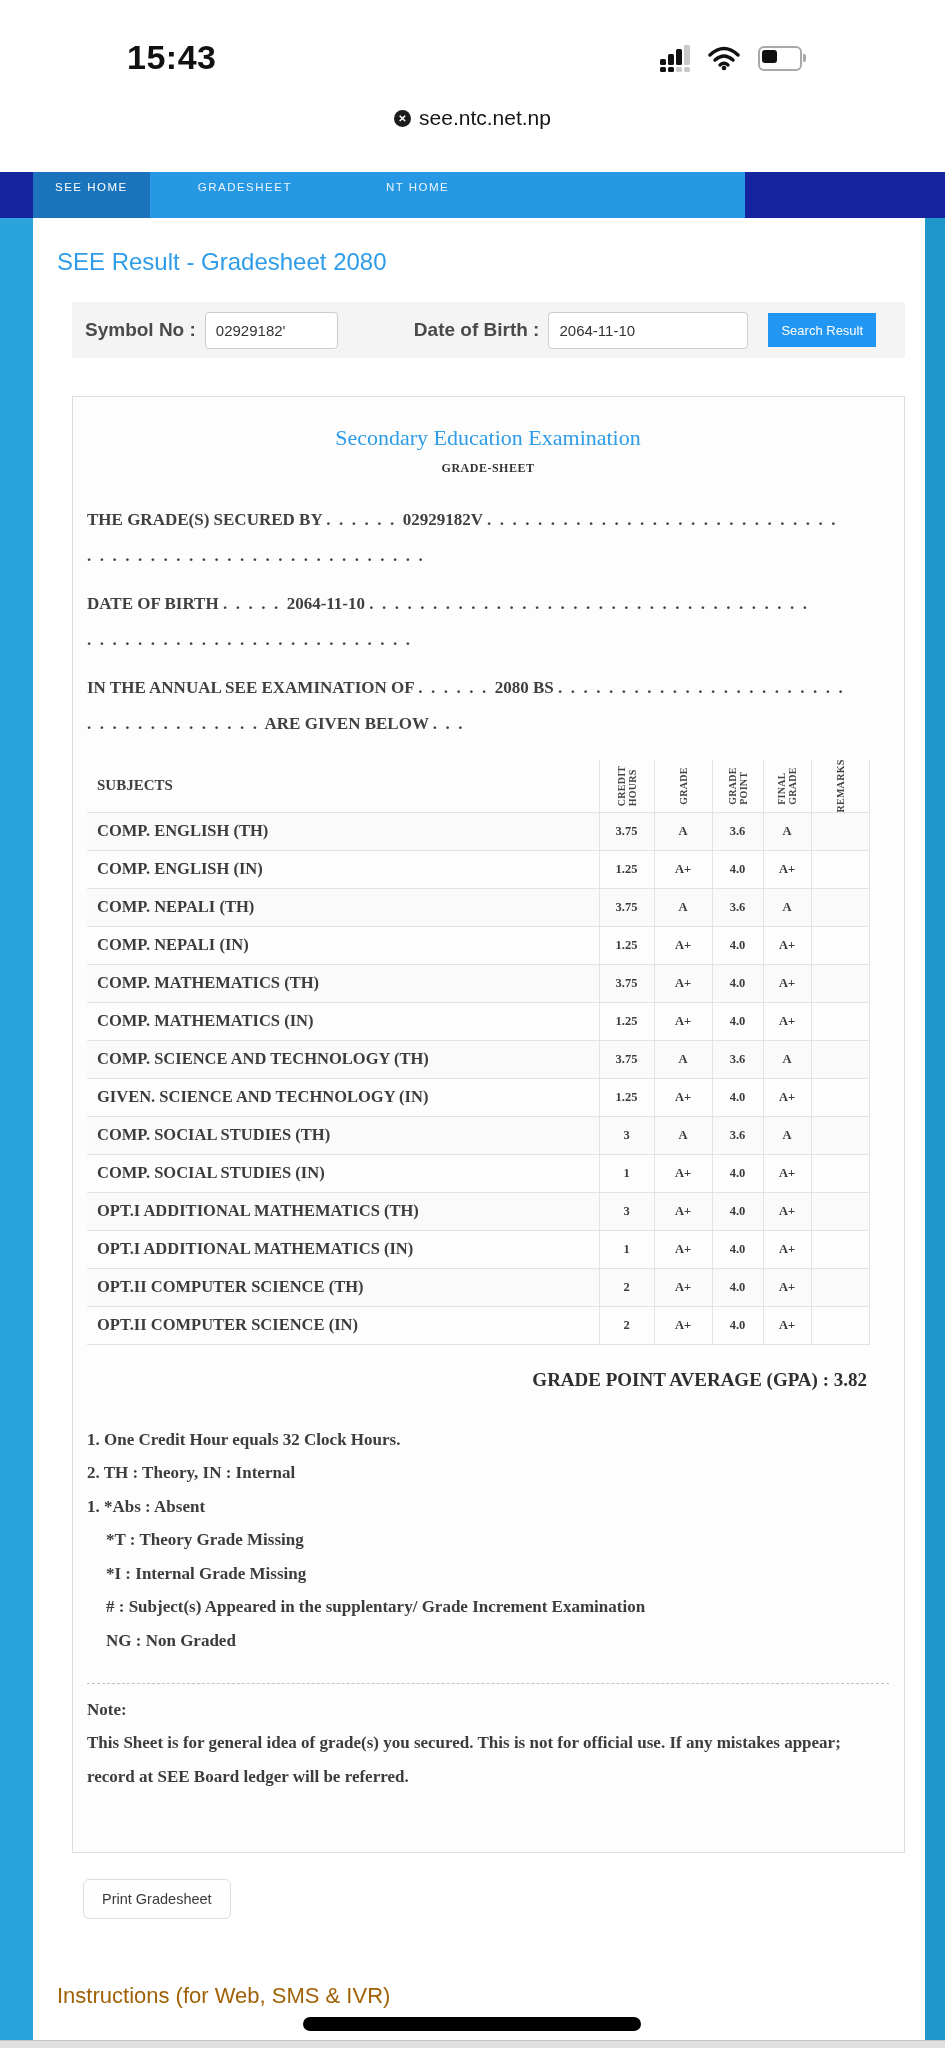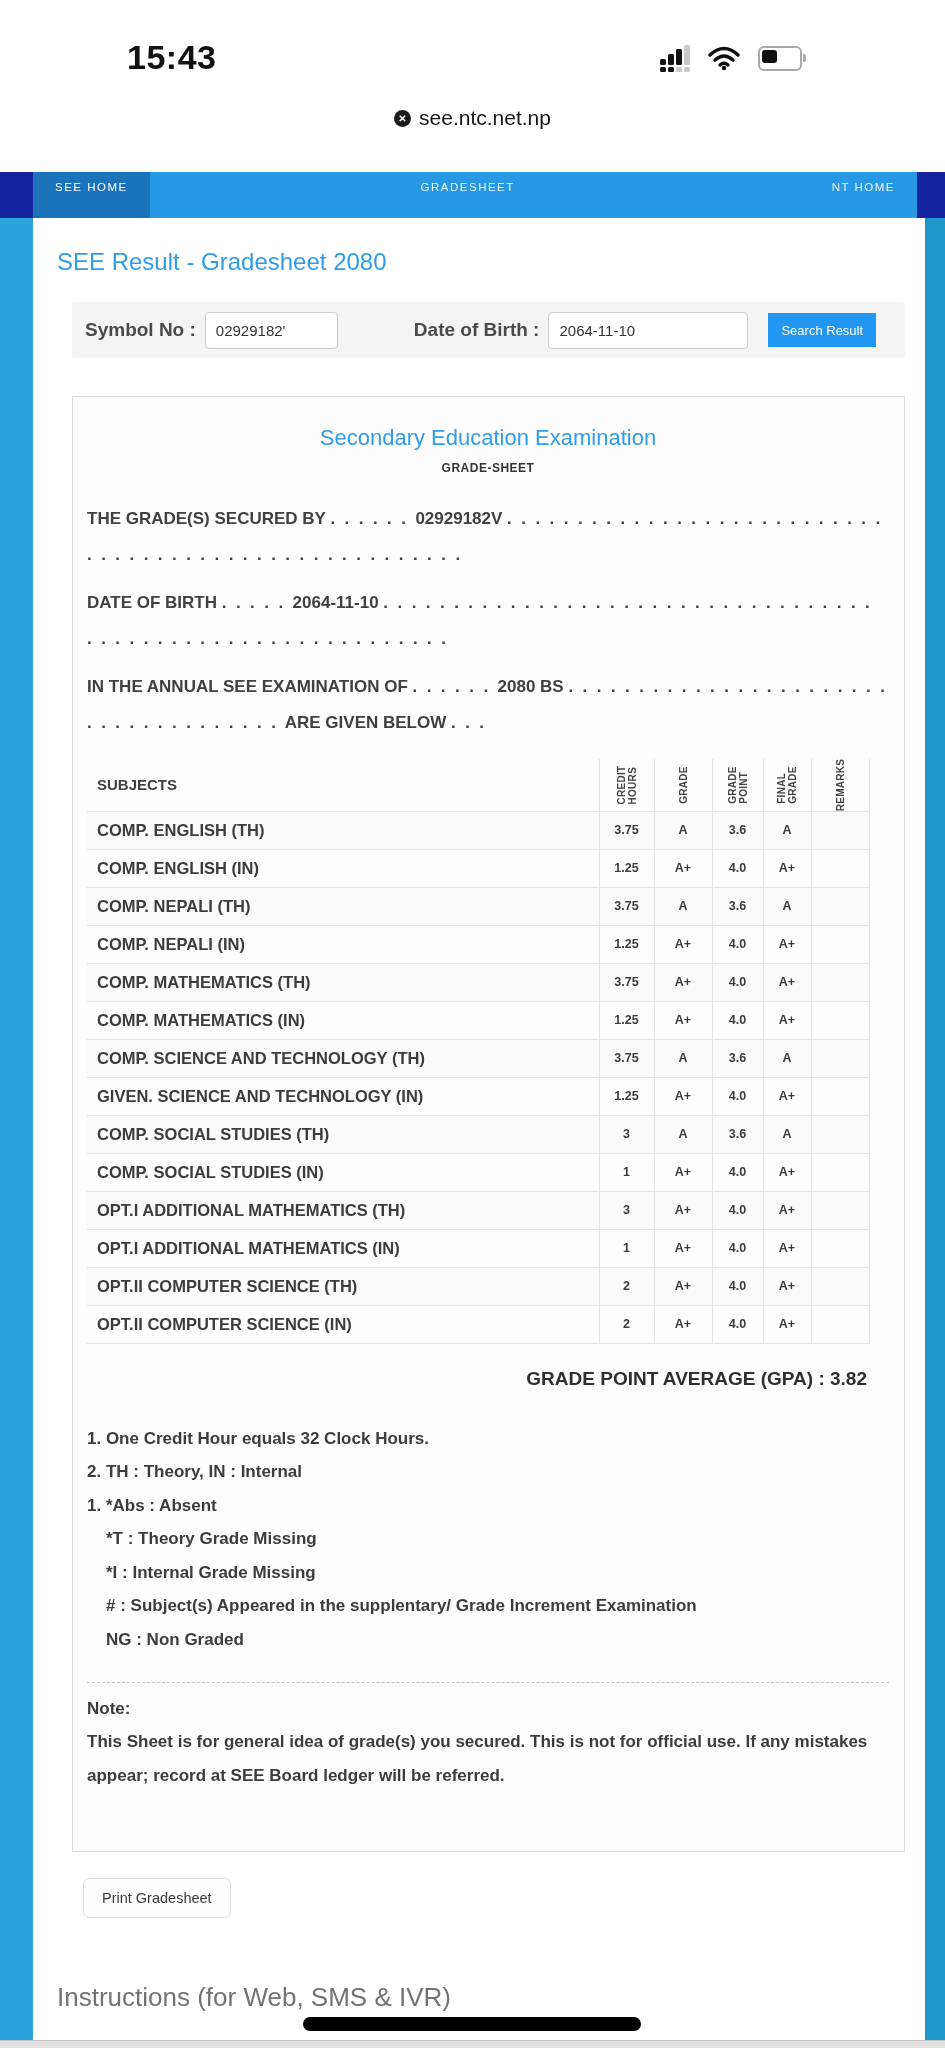--- a/index.html
+++ b/index.html
@@ -21,21 +21,21 @@
   .batt-fill{position:absolute;left:2px;top:2px;width:15px;height:13px;background:#111;border-radius:3px;}
   .batt-nub{position:absolute;right:-6px;top:6px;width:3px;height:8px;background:#a9a9a9;border-radius:0 2px 2px 0;}
 
   
   .urlbar{position:absolute;left:0;top:98px;width:945px;height:40px;display:flex;align-items:center;justify-content:center;gap:8px;cursor:pointer;}
   .x-badge{width:17px;height:17px;border-radius:50%;background:#1c1c1c;color:#fff;font-size:10px;line-height:17px;text-align:center;font-weight:bold;}
   .url-text{font-size:21px;color:#151515;}
 
   
   .nav{position:absolute;left:0;top:172px;width:945px;height:46px;background:#16239f;}
-  .nav-inner{position:absolute;left:33px;top:0;width:884px;height:46px;background:#2698e4;display:flex;justify-content:space-between;}
+  .nav-inner{position:absolute;left:33px;top:0;width:712px;height:46px;background:#2698e4;display:flex;}
   .nav-item{height:100%;box-sizing:border-box;padding:9px 22px 0 22px;font-size:11.5px;letter-spacing:1.5px;color:#eef5ff;cursor:pointer;}
   .nav-item.active{background:#1b74bb;color:#fff;}
   .nav-item.m1{margin-left:26px;}
   .nav-item.m2{margin-left:50px;}
 
   
   .strip-left{position:absolute;left:0;top:218px;width:33px;bottom:7px;background:#2ba4dd;}
   .strip-right{position:absolute;left:925px;top:218px;width:20px;bottom:7px;background:#1f97cb;}
   .bottom-strip{position:absolute;left:0;bottom:0;width:945px;height:7px;background:#e0e0e0;border-top:1px solid #c4c4c4;z-index:40;}
   .home-indicator{position:absolute;left:303px;top:2017px;width:338px;height:14px;border-radius:8px;background:#000;z-index:50;cursor:grab;}
@@ -50,21 +50,21 @@
   .form-input{box-sizing:border-box;height:37px;border:1px solid #ccc;border-radius:4px;background:#fff;
               font-size:15px;color:#333;padding:0 10px;font-family:"Liberation Sans",sans-serif;}
   .in1{width:133px;margin-left:9px;}
   .lbl2{margin-left:76px;}
   .in2{width:200px;margin-left:9px;}
   .search-btn{margin-left:20px;height:34px;padding:0 13px;background:#2196f3;color:#fff;border:none;border-radius:0;
               font-size:13px;cursor:pointer;font-family:"Liberation Sans",sans-serif;}
 
   
   .card{margin:38px 0 0 39px;width:833px;box-sizing:border-box;border:1px solid #ddd;background:#fdfdfd;
-        padding:20px 15px 58px 14px;color:#3f3f3f;}
+        padding:20px 15px 58px 14px;color:#3f3f3f;font-family:Liberation Serif, serif;}
   .exam-title{text-align:center;font-size:22px;color:#2e9ce8;margin-top:8px;}
   .exam-subtitle{text-align:center;font-size:12px;font-weight:bold;color:#333;letter-spacing:.5px;margin-top:10px;}
   .para{margin-top:12px;overflow:hidden;}
   .para.first{margin-top:26px;}
   .dotline{white-space:pre;font-size:17px;font-weight:bold;color:#404040;line-height:36px;overflow:hidden;}
 
   table.grades{border-collapse:collapse;margin-top:18px;width:782px;table-layout:fixed;}
   table.grades th,table.grades td{border-right:1px solid #e3e3e3;border-bottom:1px solid #e3e3e3;box-sizing:border-box;}
   table.grades tr th:first-child,table.grades tr td:first-child{border-left:none;}
   th.sh{height:52px;text-align:left;padding-left:10px;font-size:15px;font-weight:bold;color:#3f3f3f;vertical-align:middle;border-top:none;}
@@ -79,21 +79,21 @@
   .notes{margin-top:32px;}
   .note-line{font-size:17px;font-weight:bold;color:#3c3c3c;line-height:33.5px;}
   .note-line.ind{padding-left:19px;}
   .dashed-sep{margin-top:26px;border:none;border-top:1px dashed #c3c3c3;}
   .note-heading{margin-top:16px;font-size:17px;font-weight:bold;color:#3c3c3c;}
   .note-para{margin-top:6px;font-size:17px;font-weight:bold;color:#3c3c3c;line-height:34px;}
 
   .print-btn{display:block;margin:26px 0 0 50px;height:40px;padding:0 18px;background:#fefefe;border:1px solid #ddd;
              border-radius:6px;font-size:14.5px;color:#3a3a3a;cursor:pointer;font-family:"Liberation Sans",sans-serif;}
 
-  .instructions-heading{margin:64px 0 0 24px;font-size:26px;color:#737373;}
+  .instructions-heading{margin:64px 0 0 24px;font-size:22px;color:#a16207;}
   .instructions-block{margin:28px 0 0 24px;font-size:17.5px;color:#565656;line-height:27px;}
 </style>
 </head>
 <body>
 
 <div class="screen">
 
   <div class="status-time">15:43</div>
   <div class="status-icons">
     <div class="cell-icon">

